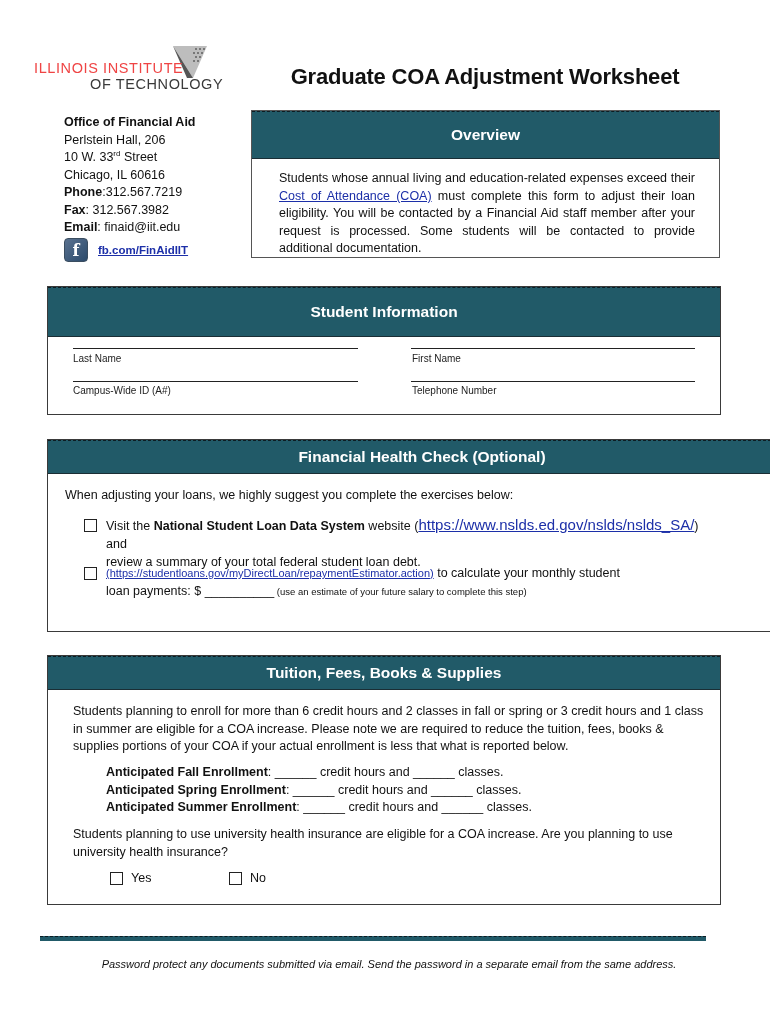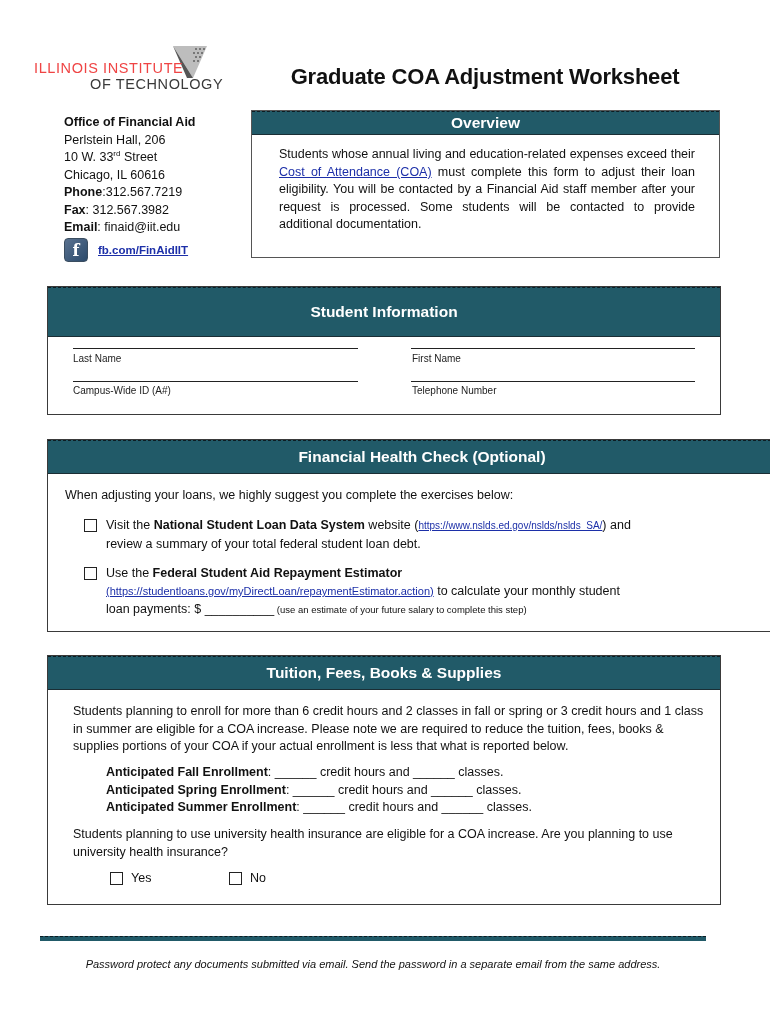--- a/index.html
+++ b/index.html
@@ -17,21 +17,21 @@
     .contact .b { font-weight: bold; }
     .contact sup { font-size: 8px; vertical-align: 5px; line-height: 0; }
     .fb-row { position: absolute; left: 64px; top: 238px; display: flex; align-items: center; gap: 10px; }
     .fb-icon { width: 24px; height: 24px; border-radius: 4px; background: linear-gradient(135deg, #5a7290 0%, #2b4a6b 100%); border: 1px solid #3a4d60; display: flex; align-items: center; justify-content: center; color: #fff; font-weight: bold; font-size: 16px; font-family: "DejaVu Serif", serif; }
     .fb-link { color: #1c2fa8; font-weight: bold; font-size: 11.5px; text-decoration: underline; }
 
     .panel { position: absolute; border: 1.5px solid #3a3a3a; background: #fff; }
     .panel .hdr { background: #215a68; color: #fff; text-align: center; font-weight: bold; font-size: 15.5px; border-bottom: 1.5px solid #1a2e35; display: flex; align-items: center; justify-content: center; border-top: 1px dashed #0d1c22; }
 
     .overview { left: 251px; top: 110px; width: 469px; height: 148px; border-color: #555; }
-    .overview .hdr { height: 24px; }
+    .overview .hdr { height: 48px; }
     .overview .body { padding: 11px 24px 0 27px; font-size: 12.5px; line-height: 17.5px; text-align: justify; }
     .link { color: #1c2fa8; text-decoration: underline; }
 
     .student { left: 47px; top: 286px; width: 674px; height: 129px; }
     .student .hdr { height: 50px; }
     .field-line { position: absolute; height: 1px; background: #222; }
     .field-label { position: absolute; font-size: 10px; color: #222; }
 
     .health { left: 47px; top: 439px; width: 750px; height: 193px; }
     .health .hdr { height: 34px; }
@@ -44,21 +44,21 @@
 
     .tuition { left: 47px; top: 655px; width: 674px; height: 250px; }
     .tuition .hdr { height: 34px; }
     .tuition .p1 { position: absolute; left: 25px; top: 47px; width: 635px; font-size: 12.5px; line-height: 17.5px; }
     .enroll { position: absolute; left: 58px; top: 108px; font-size: 12.5px; line-height: 17.5px; }
     .enroll b { font-weight: bold; }
     .tuition .p2 { position: absolute; left: 25px; top: 170px; width: 640px; font-size: 12.5px; line-height: 17.5px; }
     .yn { position: absolute; top: 215px; font-size: 12.5px; display: flex; align-items: center; gap: 8px; }
 
     .rule { position: absolute; left: 40px; top: 936px; width: 666px; height: 5px; background: #215a68; border-top: 1px dashed #0d1c22; }
-    .footer { position: absolute; left: 0; top: 958px; width: 746px; text-align: center; font-style: italic; font-size: 11px; color: #111; }
+    .footer { position: absolute; left: 16px; top: 958px; width: 746px; text-align: center; font-style: italic; font-size: 11px; color: #111; }
   </style>
 </head>
 <body>
 
 <div class="logo">
   <svg width="36" height="34" viewBox="0 0 36 34">
     <polygon points="0,0 34,0 20,32" fill="#bdbdbd"></polygon>
     <polygon points="0,0 20,32 14,32" fill="#555"></polygon>
     <g fill="#777">
       <rect x="22" y="2" width="2" height="2"></rect>
@@ -108,26 +108,25 @@
   <div class="field-label" style="left:25px; top:98px;">Campus-Wide ID (A#)</div>
   <div class="field-line" style="left:363px; top:94px; width:284px;"></div>
   <div class="field-label" style="left:364px; top:98px;">Telephone Number</div>
 </div>
 
 <div class="panel health">
   <div class="hdr">Financial Health Check (Optional)</div>
   <div class="intro">When adjusting your loans, we highly suggest you complete the exercises below:</div>
   <div class="item" style="left:36px; top:76px; width:620px;">
     <span class="cb"></span>
-    <div class="txt"><span>Visit the </span><b>National Student Loan Data System</b><span> website (</span><span class="link small" style="font-size:10px;">https://www.nslds.ed.gov/nslds/nslds_SA/</span><span>) and</span></div>
+    <div class="txt"><span>Visit the </span><b>National Student Loan Data System</b><span> website (</span><span class="link small" style="font-size:15px;">https://www.nslds.ed.gov/nslds/nslds_SA/</span><span>) and</span></div>
     <div class="txt">review a summary of your total federal student loan debt.</div>
   </div>
   <div class="item" style="left:36px; top:124px; width:620px;">
     <span class="cb"></span>
-    <div class="txt"><span>Use the </span><b>Federal Student Aid Repayment Estimator</b></div>
     <div class="txt"><span class="link" style="font-size:11px;">(https://studentloans.gov/myDirectLoan/repaymentEstimator.action)</span><span> to calculate your monthly student</span></div>
     <div class="txt"><span>loan payments: $ __________</span><span class="small"> (use an estimate of your future salary to complete this step)</span></div>
   </div>
 </div>
 
 <div class="panel tuition">
   <div class="hdr">Tuition, Fees, Books &amp; Supplies</div>
   <div class="p1">Students planning to enroll for more than 6 credit hours and 2 classes in fall or spring or 3 credit hours and 1 class in summer are eligible for a COA increase. Please note we are required to reduce the tuition, fees, books &amp; supplies portions of your COA if your actual enrollment is less that what is reported below.</div>
   <div class="enroll">
     <div><b>Anticipated Fall Enrollment</b><span>: ______ credit hours and ______ classes.</span></div>

